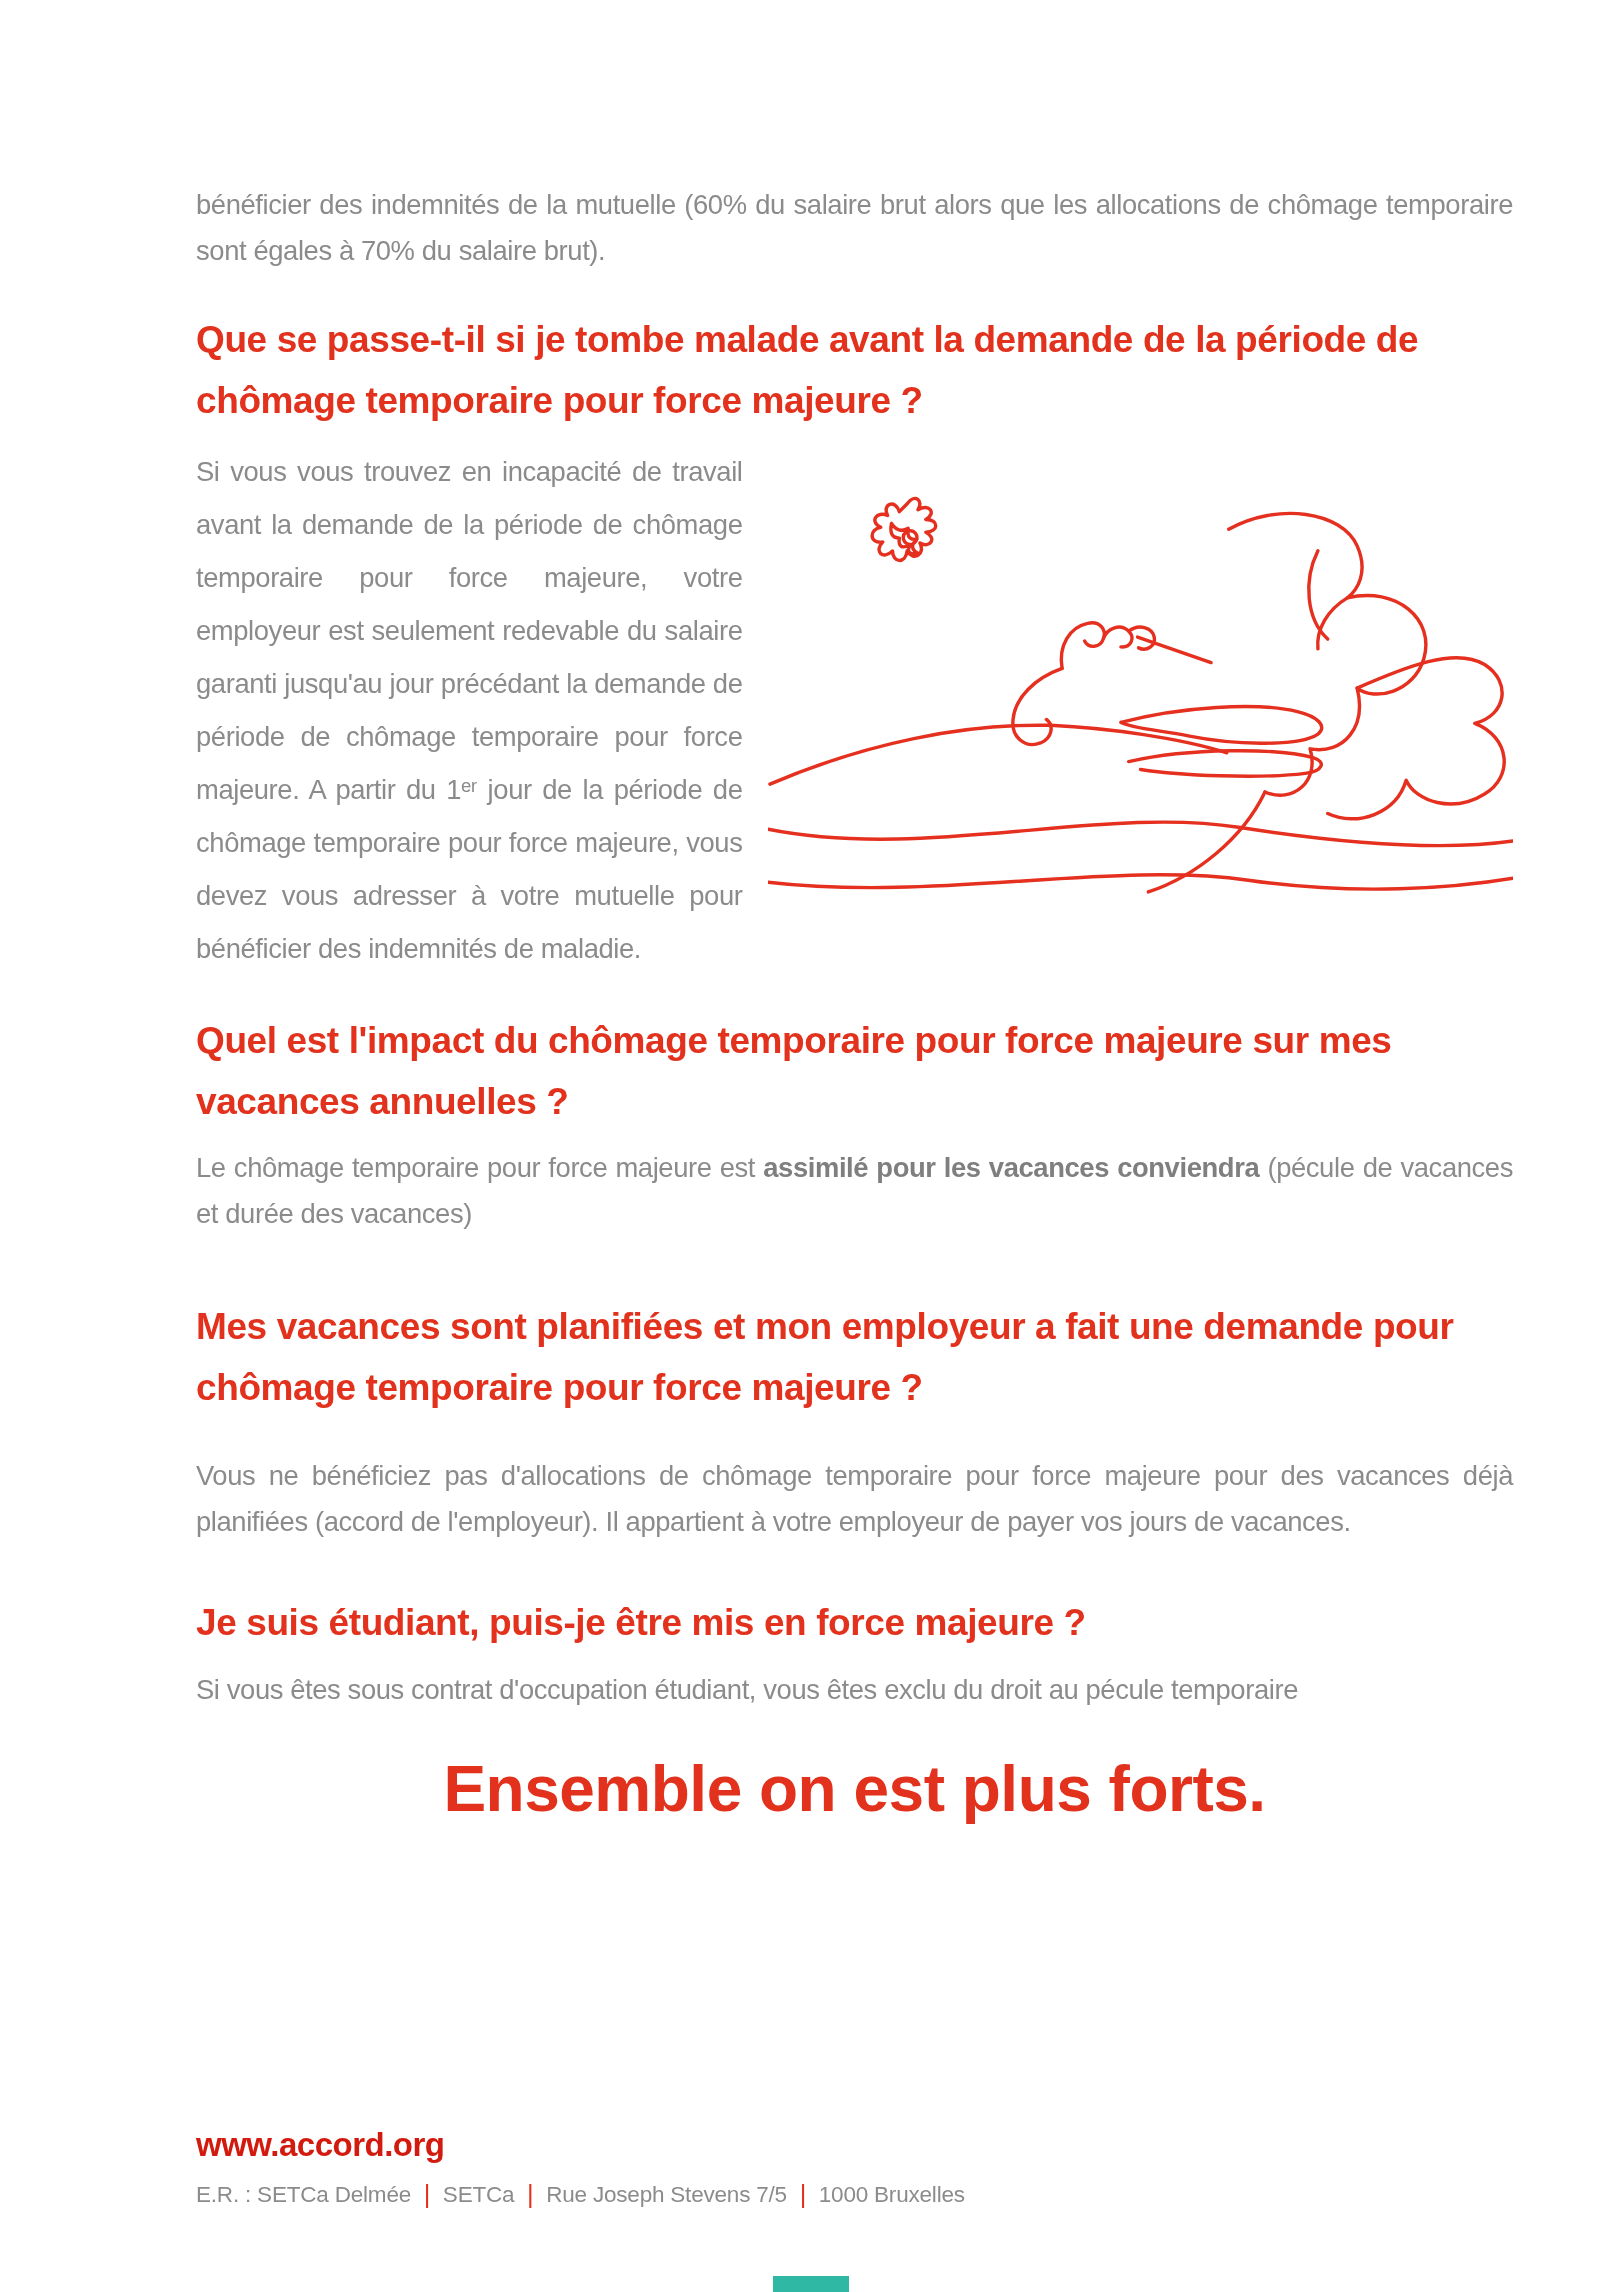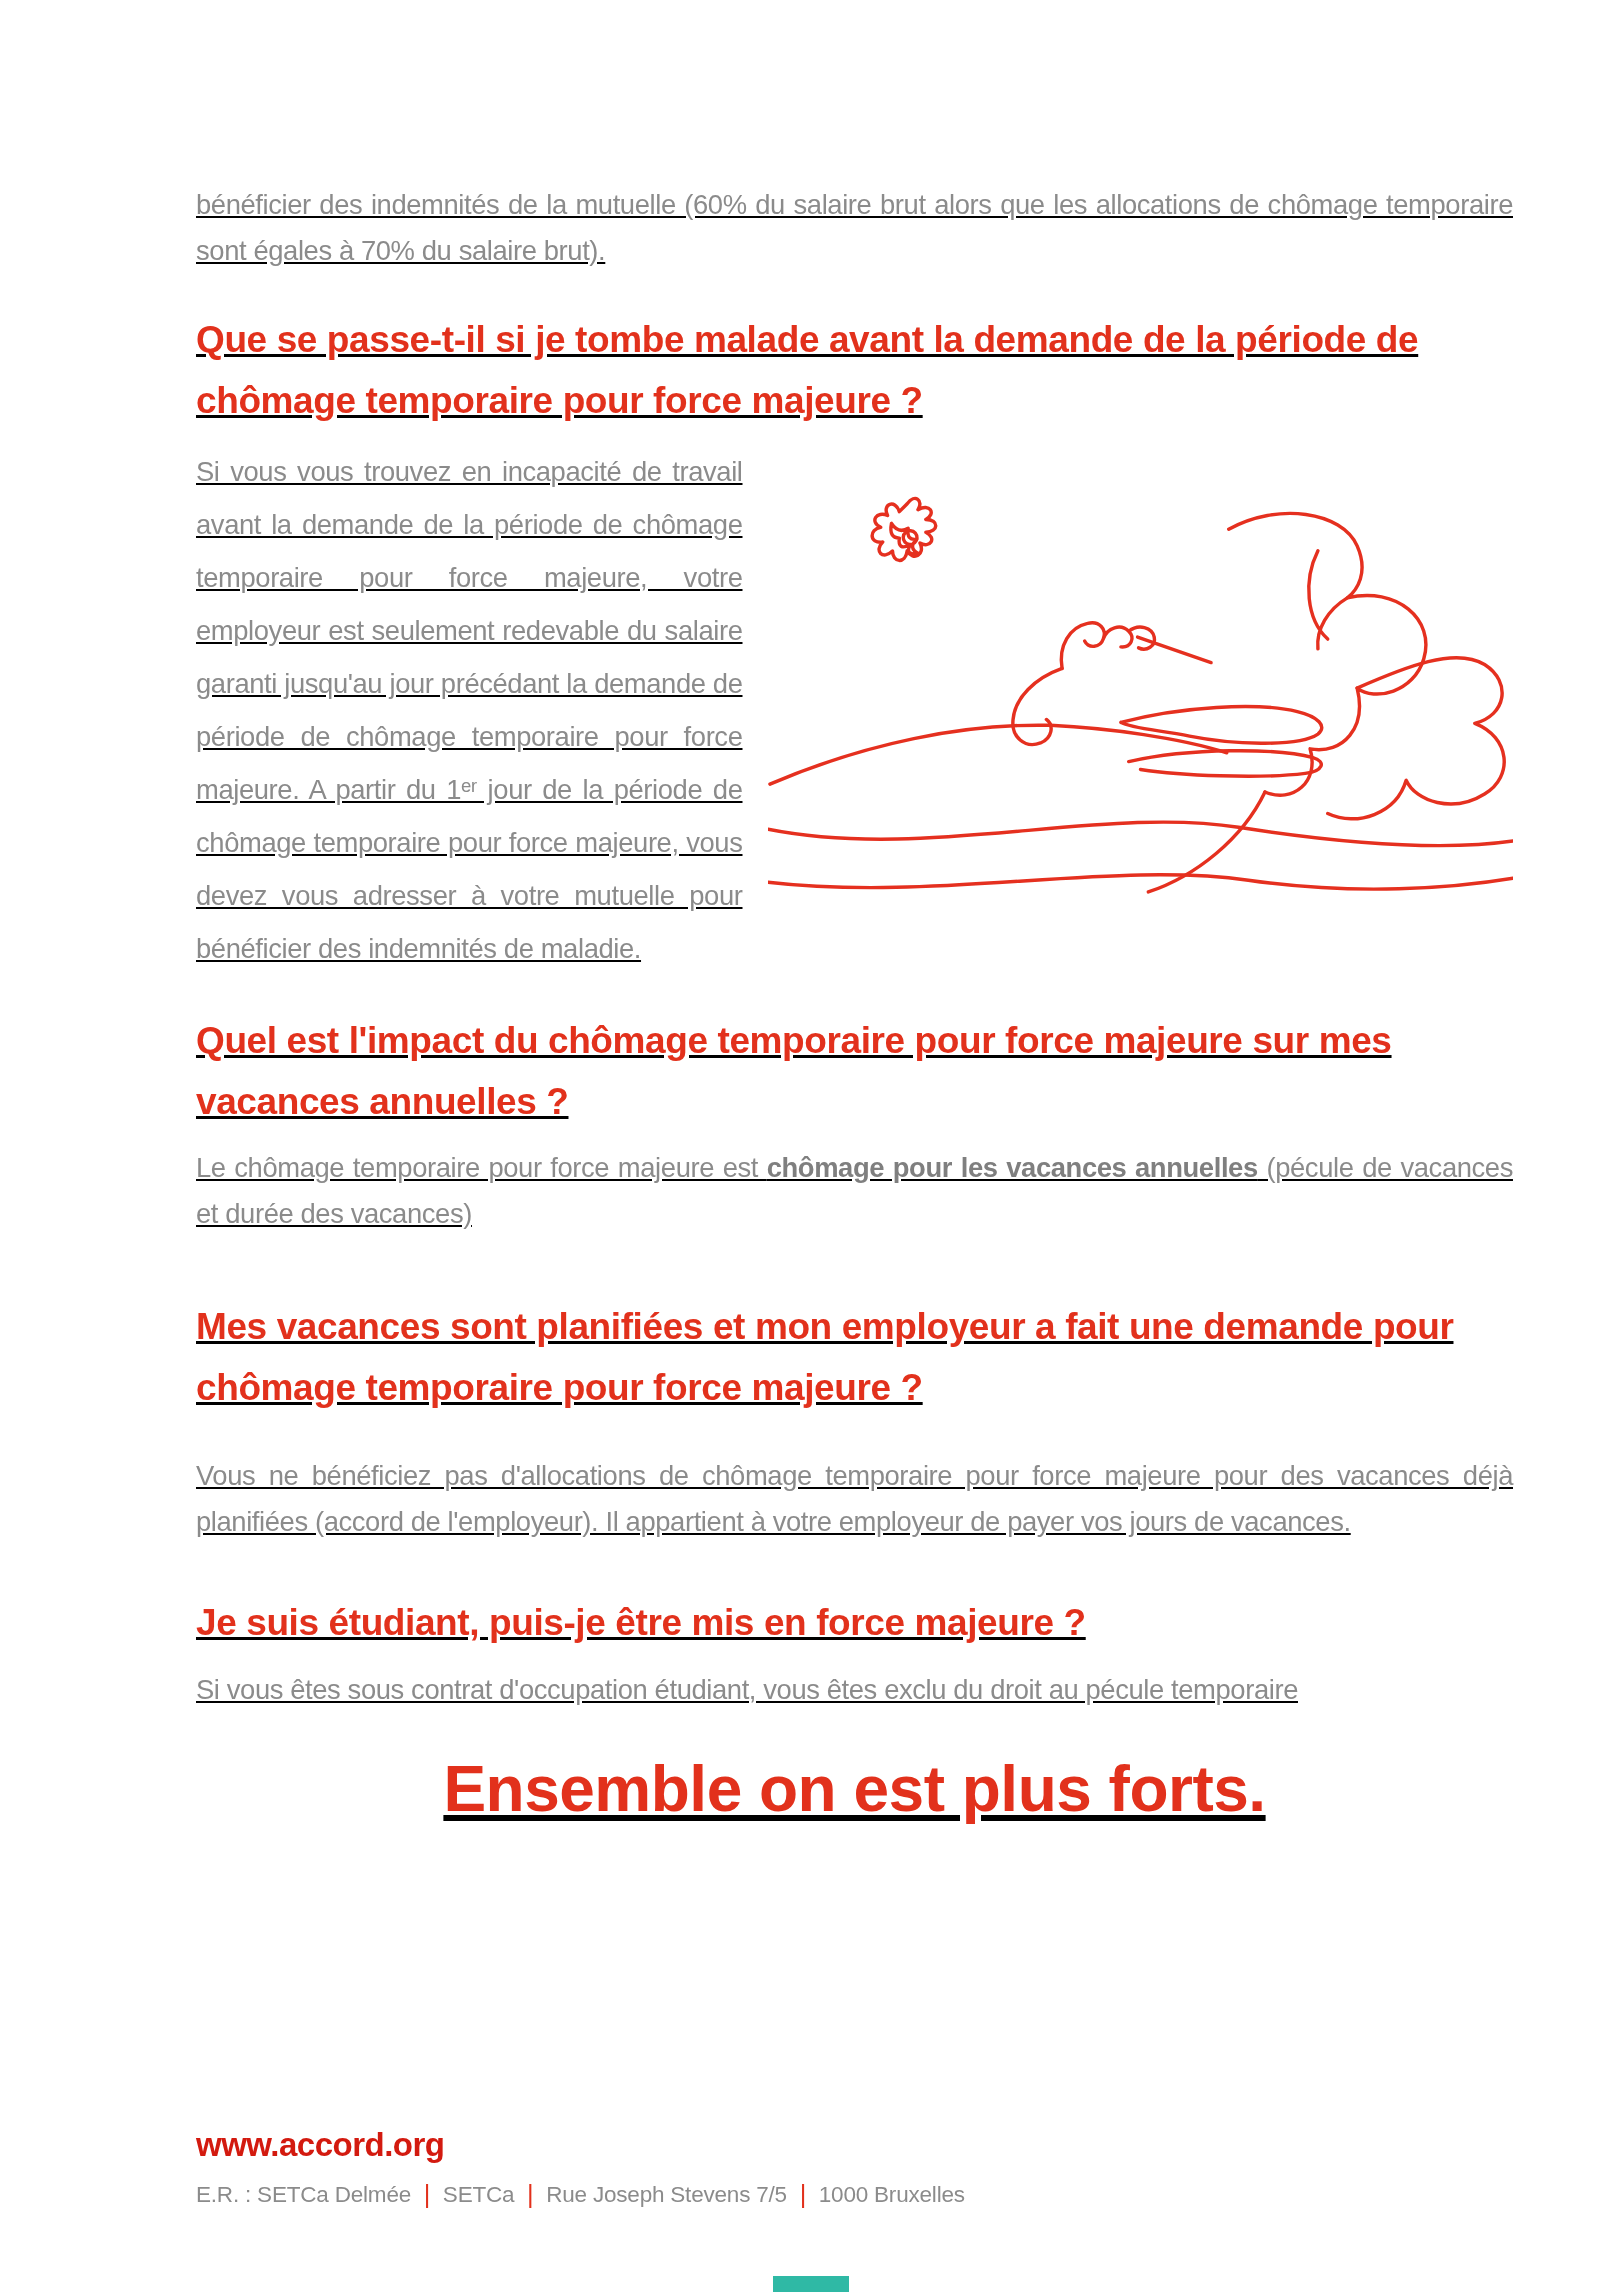--- a/index.html
+++ b/index.html
@@ -7,21 +7,20 @@
     width: 1621px; height: 2293px;
     background: #ffffff;
     font-family: "Liberation Sans", sans-serif;
     position: relative;
     overflow: hidden;
   }
   .page {
     position: absolute;
     left: 0; top: 0; right: 0; bottom: 0;
     padding: 182px 108px 0 196px;
-    text-decoration: underline;
   }
   .para {
     color: #8b8b8b;
     font-size: 27.4px;
     letter-spacing: -0.4px;
     line-height: 46px;
     text-align: justify;
     margin: 0 0 35px 0;
   }
   .question {
@@ -125,21 +124,21 @@
           <path d="M0,400 C170,420 350,378 490,398 C600,414 700,406 760,396"></path>
           <path d="M507,308 C484,356 436,394 388,410"></path>
         </g>
       </svg>
       <span>Si vous vous trouvez en incapacité de travail avant la demande de la période de chômage temporaire pour force majeure, votre employeur est seulement redevable du salaire garanti jusqu'au jour précédant la demande de période de chômage temporaire pour force majeure. A partir du 1ᵉʳ jour de la période de chômage temporaire pour force majeure, vous devez vous adresser à votre mutuelle pour bénéficier des indemnités de maladie.</span>
     </p>
   </section>
 
   <section>
     <h2 class="question">Quel est l'impact du chômage temporaire pour force majeure sur mes vacances annuelles ?</h2>
-    <p class="para"><span>Le chômage temporaire pour force majeure est </span><span class="emph">chômage pour les vacances annuelles</span><span> (pécule de vacances et durée des vacances)</span></p>
+    <p class="para"><span>Le chômage temporaire pour force majeure est </span><span class="emph">assimilé pour les vacances conviendra</span><span> (pécule de vacances et durée des vacances)</span></p>
   </section>
 
   <section>
     <h2 class="question mt-xl">Mes vacances sont planifiées et mon employeur a fait une demande pour chômage temporaire pour force majeure ?</h2>
     <p class="para spaced">Vous ne bénéficiez pas d'allocations de chômage temporaire pour force majeure pour des vacances déjà planifiées (accord de l'employeur). Il appartient à votre employeur de payer vos jours de vacances.</p>
   </section>
 
   <section>
     <h2 class="question mt-lg">Je suis étudiant, puis-je être mis en force majeure ?</h2>
     <p class="para">Si vous êtes sous contrat d'occupation étudiant, vous êtes exclu du droit au pécule temporaire</p>

